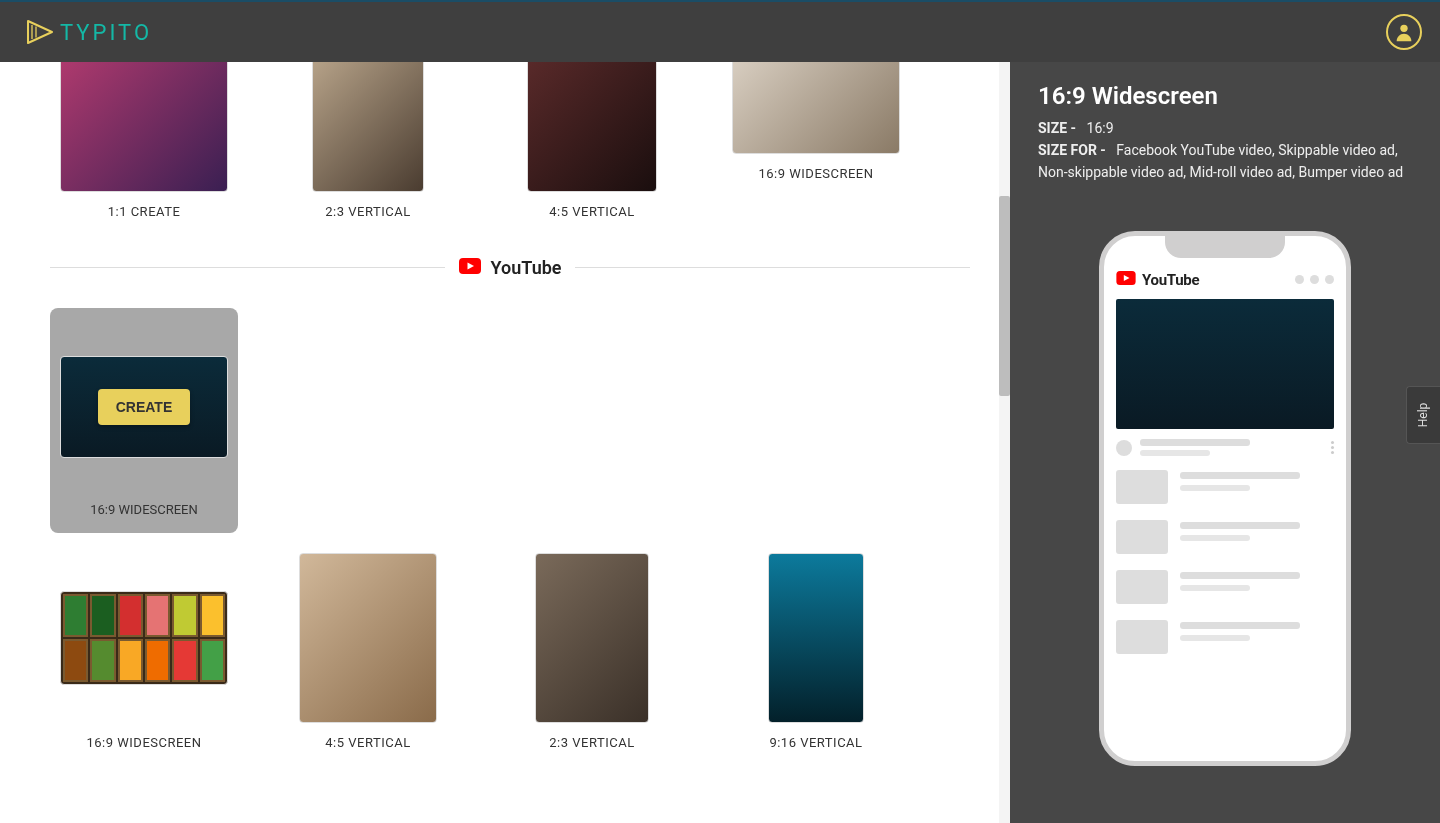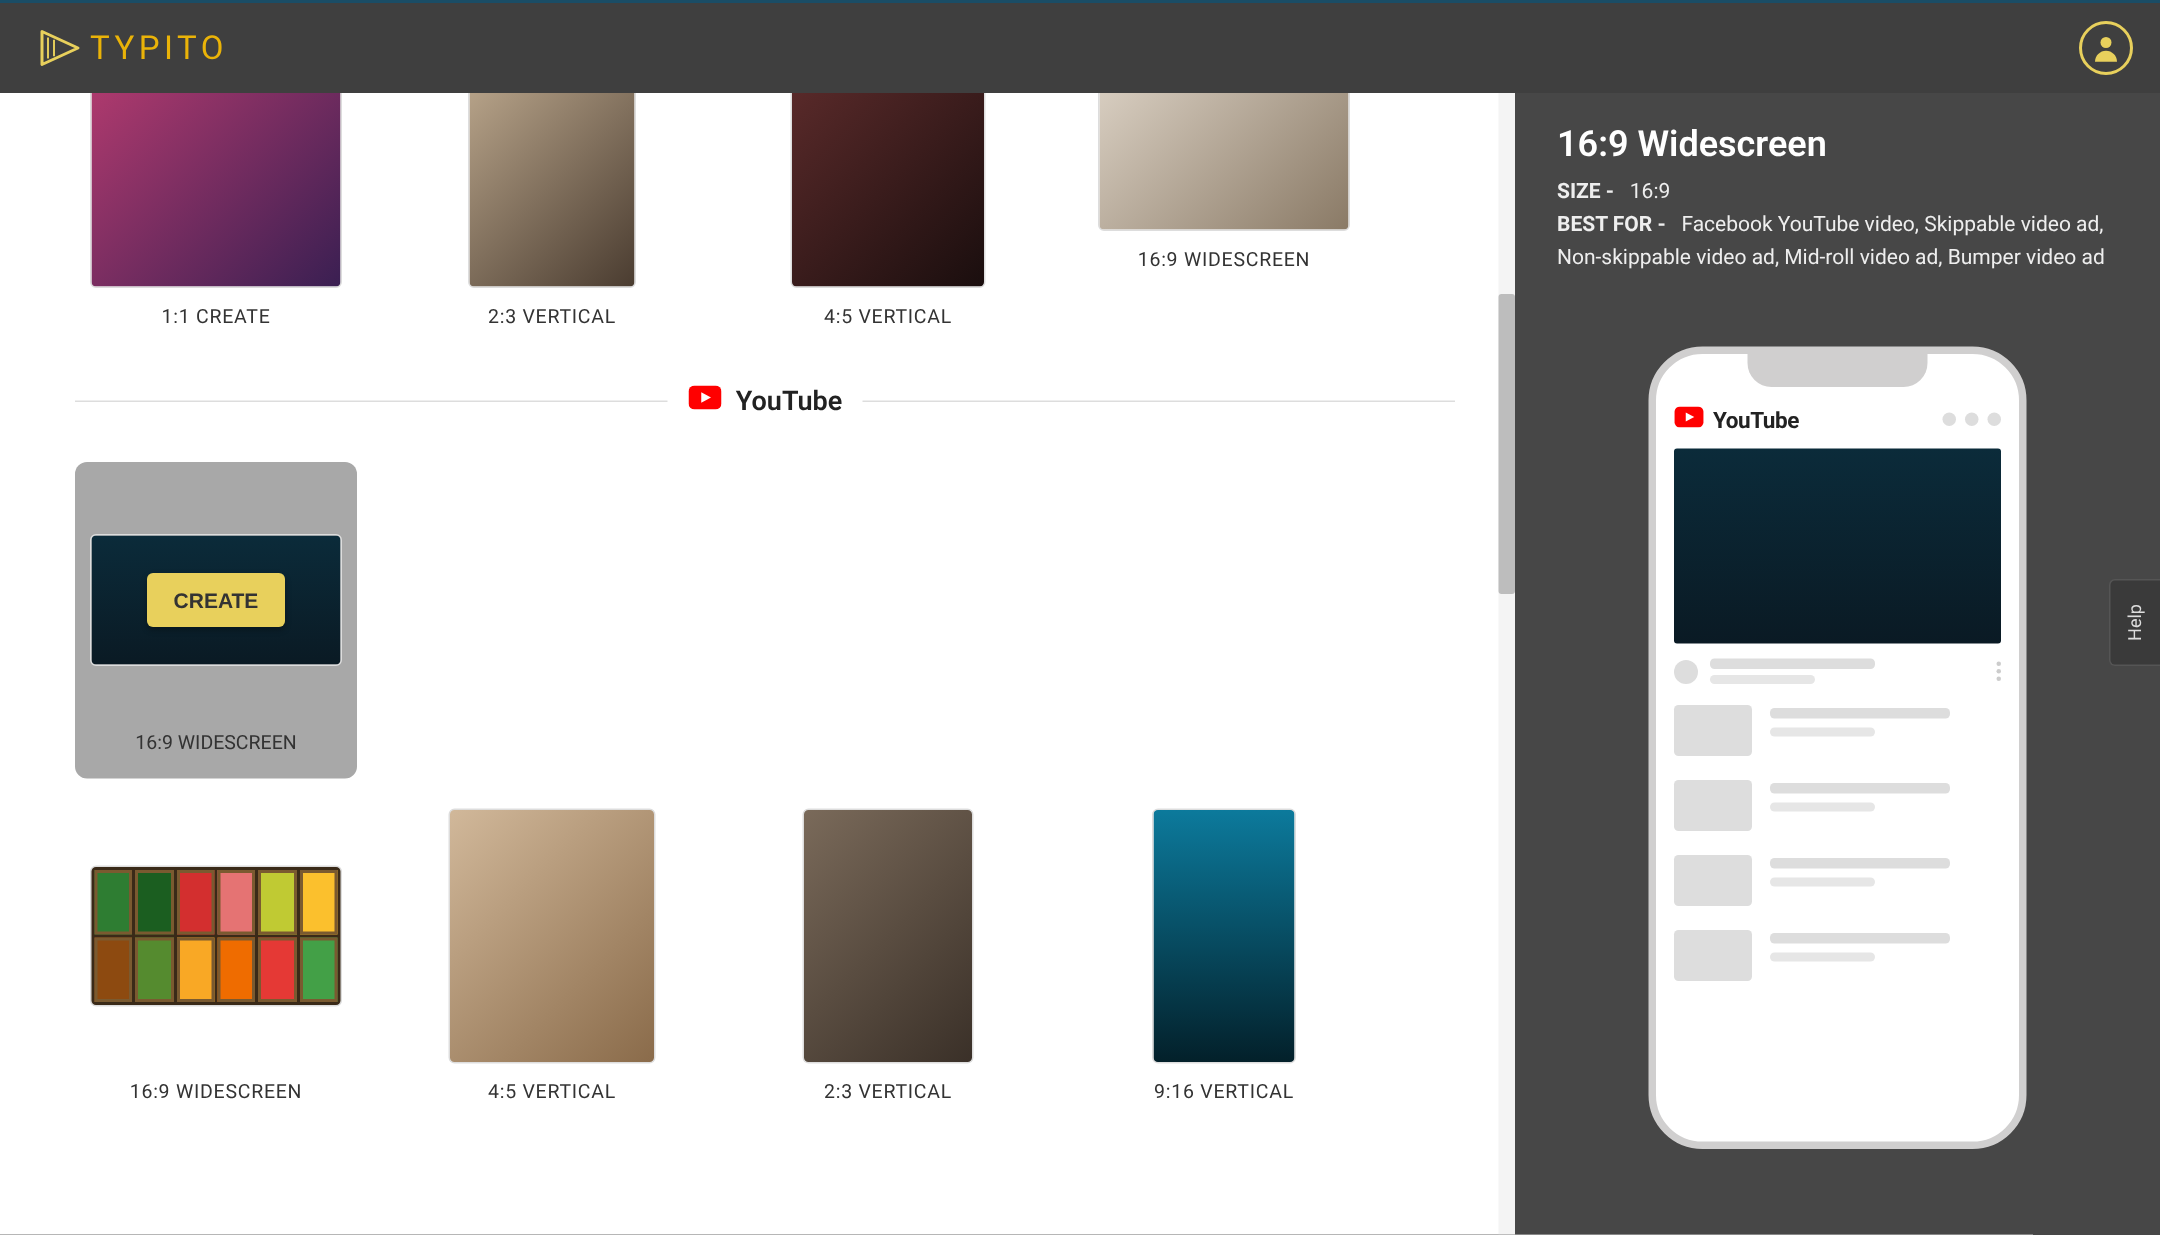--- a/index.html
+++ b/index.html
@@ -16,21 +16,21 @@
   height: 62px;
   background: #3f3f3f;
   border-top: 2px solid #1a4d66;
   display: flex;
   align-items: center;
   justify-content: space-between;
   padding: 0 18px 0 26px;
 }
 .logo { display: flex; align-items: center; gap: 6px; }
 .logo-icon svg { display: block; }
-.logo-text { color: #eab308; font-size: 22px; letter-spacing: 3px; font-weight: 400; }
+.logo-text { color: #14b8a6; font-size: 22px; letter-spacing: 3px; font-weight: 400; }
 .avatar-ring {
   width: 36px; height: 36px; border-radius: 50%; border: 2px solid #e8d05c;
   display: flex; align-items: center; justify-content: center;
 }
 .avatar-ring svg { display: block; }
 
 
 .body-row { display: flex; height: calc(100% - 62px); }
 .left-pane {
   flex: 1;
@@ -108,21 +108,21 @@
 
 .yt-card {
   width: 188px;
   background: #a8a8a8;
   border-radius: 8px;
   padding: 10px;
   display: flex; flex-direction: column; align-items: center;
 }
 .yt-thumb {
   position: relative;
-  width: 168px; height: 88px;
+  width: 168px; height: 102px;
   background: linear-gradient(180deg,#0b2b3a,#0a1a24);
   border-radius: 4px;
   border: 1px solid #ddd;
   display: flex; align-items: center; justify-content: center;
 }
 .create-btn {
   background: #e8d05c;
   color: #333;
   font-weight: 600;
   font-size: 14px;
@@ -349,21 +349,21 @@
     </div>
   </div>
 
   <div class="right-pane">
     <div class="info-title">16:9 Widescreen</div>
     <div class="info-line">
       <span class="k">SIZE -</span>
       &nbsp;&nbsp;<span>16:9</span>
     </div>
     <div class="info-desc">
-      <span class="k" style="font-weight:700;">BEST FOR -</span>
+      <span class="k" style="font-weight:700;">SIZE FOR -</span>
       &nbsp;&nbsp;<span>Facebook YouTube video, Skippable video ad, Non-skippable video ad, Mid-roll video ad, Bumper video ad</span>
     </div>
 
     <div class="phone-wrap">
       <div class="phone">
         <div class="notch"></div>
         <div class="phone-inner">
           <div class="p-ytbar">
             <div class="p-ytlogo">
               <span>

